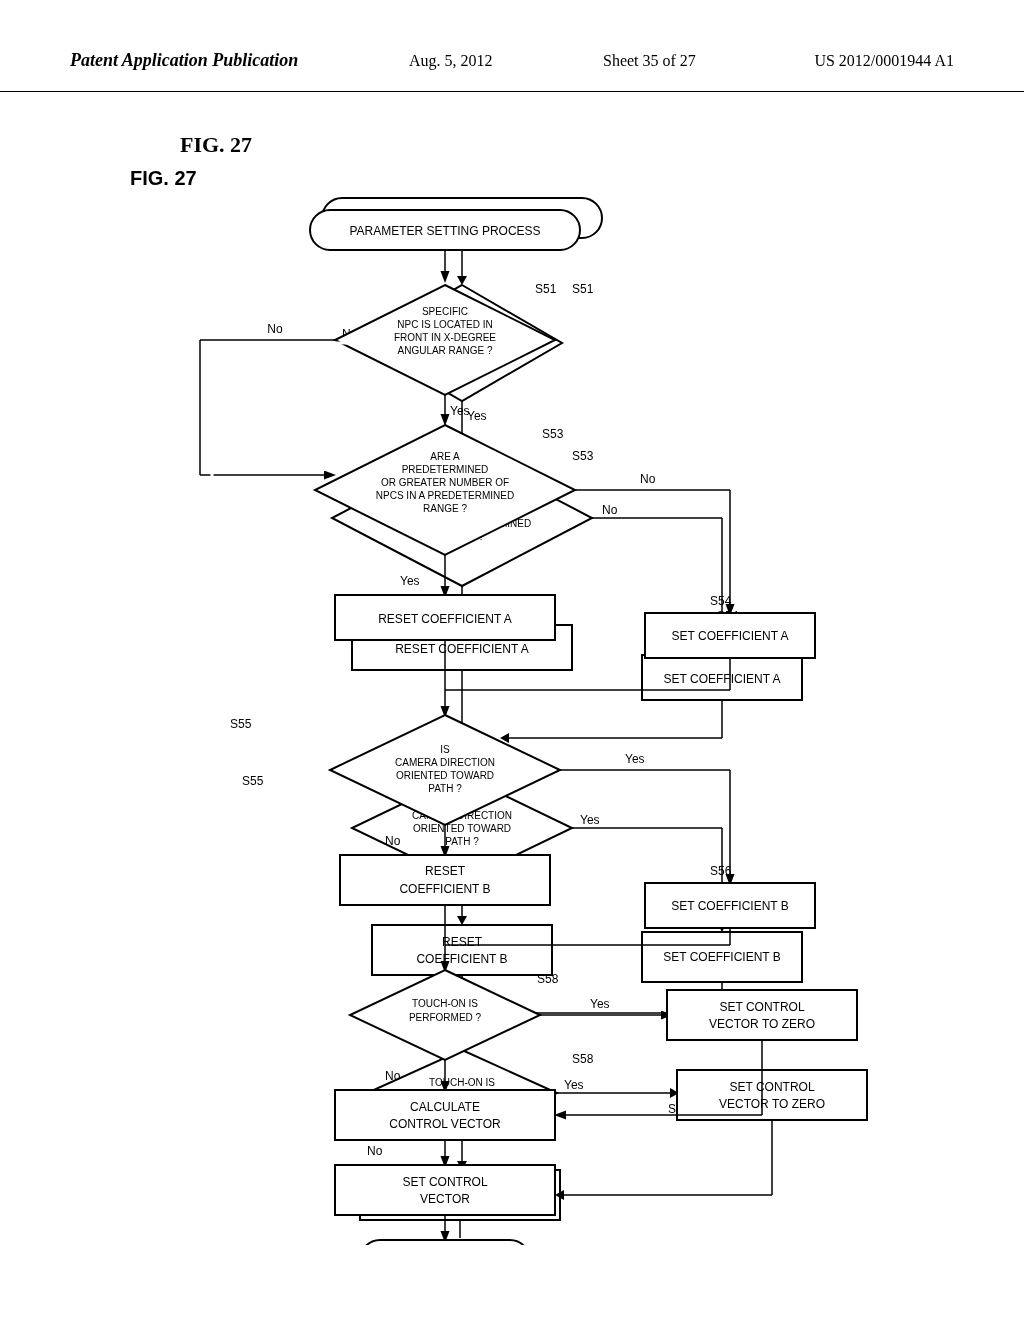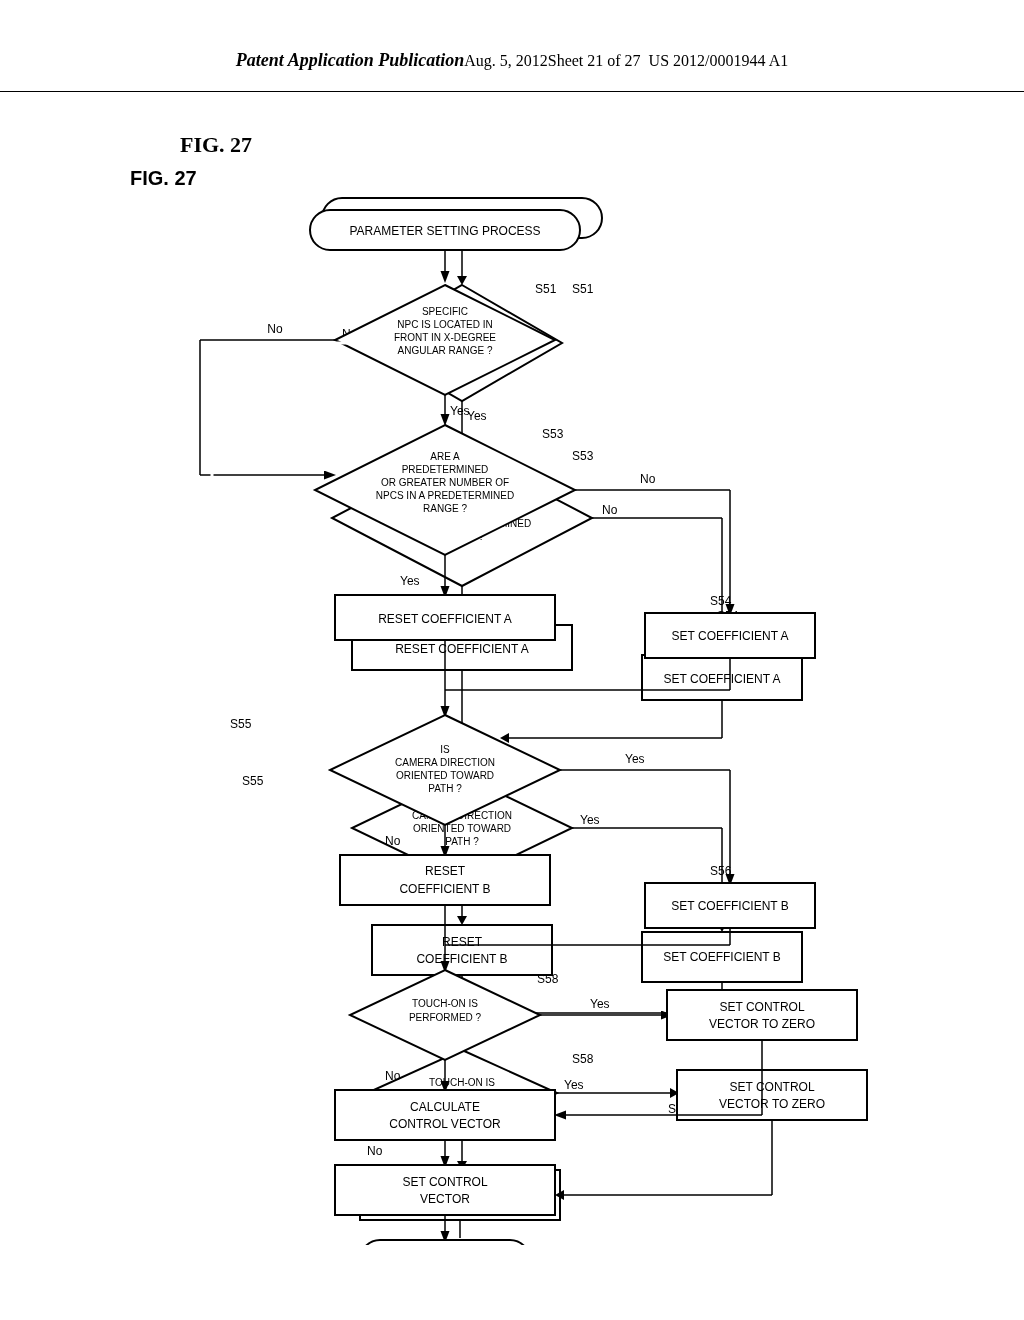--- a/index.html
+++ b/index.html
@@ -16,21 +16,21 @@
       width: 1024px;
       min-height: 1320px;
       background: #fff;
       padding: 0;
       position: relative;
     }
 
     
     .header {
       display: flex;
-      justify-content: center;
+      justify-content: space-between;
       align-items: baseline;
       padding: 50px 70px 20px 70px;
       border-bottom: 1px solid #000;
     }
     .header-left {
       font-size: 18px;
       font-weight: bold;
       font-style: italic;
     }
     .header-center {
@@ -57,21 +57,21 @@
     }
   </style>
 </head>
 <body>
 
 <div class="page">
 
   <div class="header">
     <div class="header-left">Patent Application Publication</div>
     <div class="header-center">Aug. 5, 2012</div>
-    <div class="header-center">Sheet 21 of 27</div>
+    <div class="header-center">Sheet 35 of 27</div>
     <div class="header-right">US 2012/0001944 A1</div>
   </div>
 
   <div class="figure-area">
     <div class="fig-label">FIG. 27</div>
 
     <svg width="860" height="1050" viewBox="0 0 860 1050" style="display:block; margin: 0 auto;">
 
       <rect x="240" y="10" width="280" height="40" rx="20" ry="20" fill="white" stroke="black" stroke-width="2"></rect>
       <text x="380" y="35" text-anchor="middle" font-family="Arial,sans-serif" font-size="12" font-weight="normal">PARAMETER SETTING PROCESS</text>

